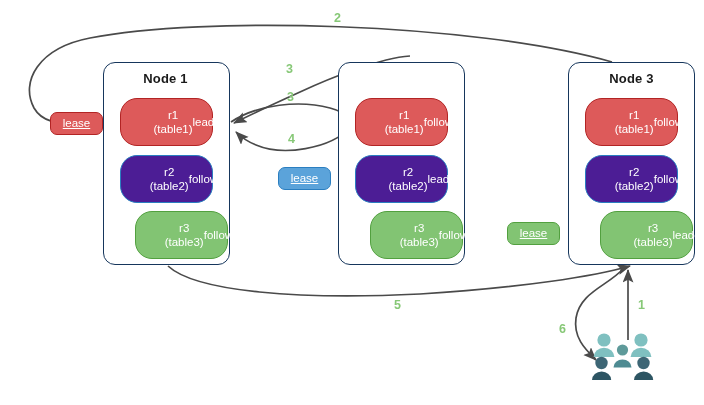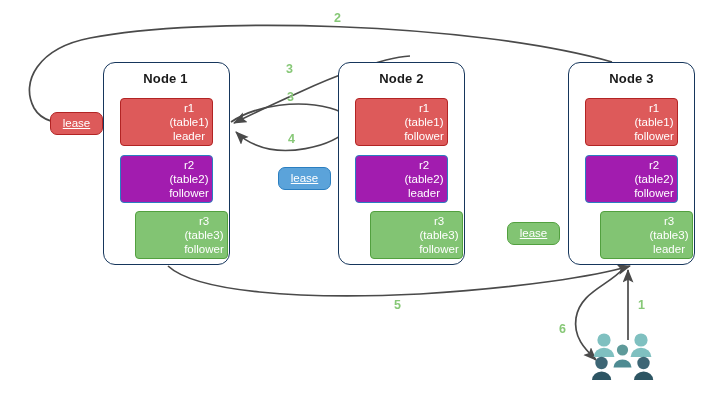--- a/index.html
+++ b/index.html
@@ -39,35 +39,35 @@
     left: 0;
     width: 100%;
     text-align: center;
     font-size: 13px;
     font-weight: bold;
     color: #1a1a1a;
     letter-spacing: 0.2px;
   }
   .replica {
     position: absolute;
-    border-radius: 4px;
+    border-radius: 17px;
     box-sizing: border-box;
     display: flex;
-    flex-direction: column;
+    flex-direction: row;
     align-items: center;
     justify-content: center;
     color: #ffffff;
     font-size: 11.5px;
     line-height: 14px;
     text-align: center;
     padding-left: 45px;
   }
   .replica .ln { display: block; }
   .rep-red   { background: #dd5a5a; border: 1.6px solid #b22424; }
-  .rep-blue  { background: #a21caf; border: 1.6px solid #2a7ec0; }
+  .rep-blue  { background: #4c1d95; border: 1.6px solid #2a7ec0; }
   .rep-green { background: #82c473; border: 1.6px solid #52a03f; margin-left: 15px; }
 
   .lease {
     position: absolute;
     border-radius: 7px;
     box-sizing: border-box;
     display: flex;
     align-items: center;
     justify-content: center;
     color: #ffffff;
@@ -132,21 +132,20 @@
   <div class="replica rep-blue" style="left:120px; top:155px; width:93px; height:48px;">
     <span class="ln">r2 (table2)</span>
     <span class="ln">follower</span>
   </div>
   <div class="replica rep-green" style="left:120px; top:211px; width:93px; height:48px;">
     <span class="ln">r3 (table3)</span>
     <span class="ln">follower</span>
   </div>
 
   <div class="node-box" style="left:338px; top:62px; width:127px; height:203px;"></div>
-  <div class="node-title" style="left:338px; top:71px; width:127px;">Node 2</div>
 
   <div class="replica rep-red" style="left:355px; top:98px; width:93px; height:48px;">
     <span class="ln">r1 (table1)</span>
     <span class="ln">follower</span>
   </div>
   <div class="replica rep-blue" style="left:355px; top:155px; width:93px; height:48px;">
     <span class="ln">r2 (table2)</span>
     <span class="ln">leader</span>
   </div>
   <div class="replica rep-green" style="left:355px; top:211px; width:93px; height:48px;">

